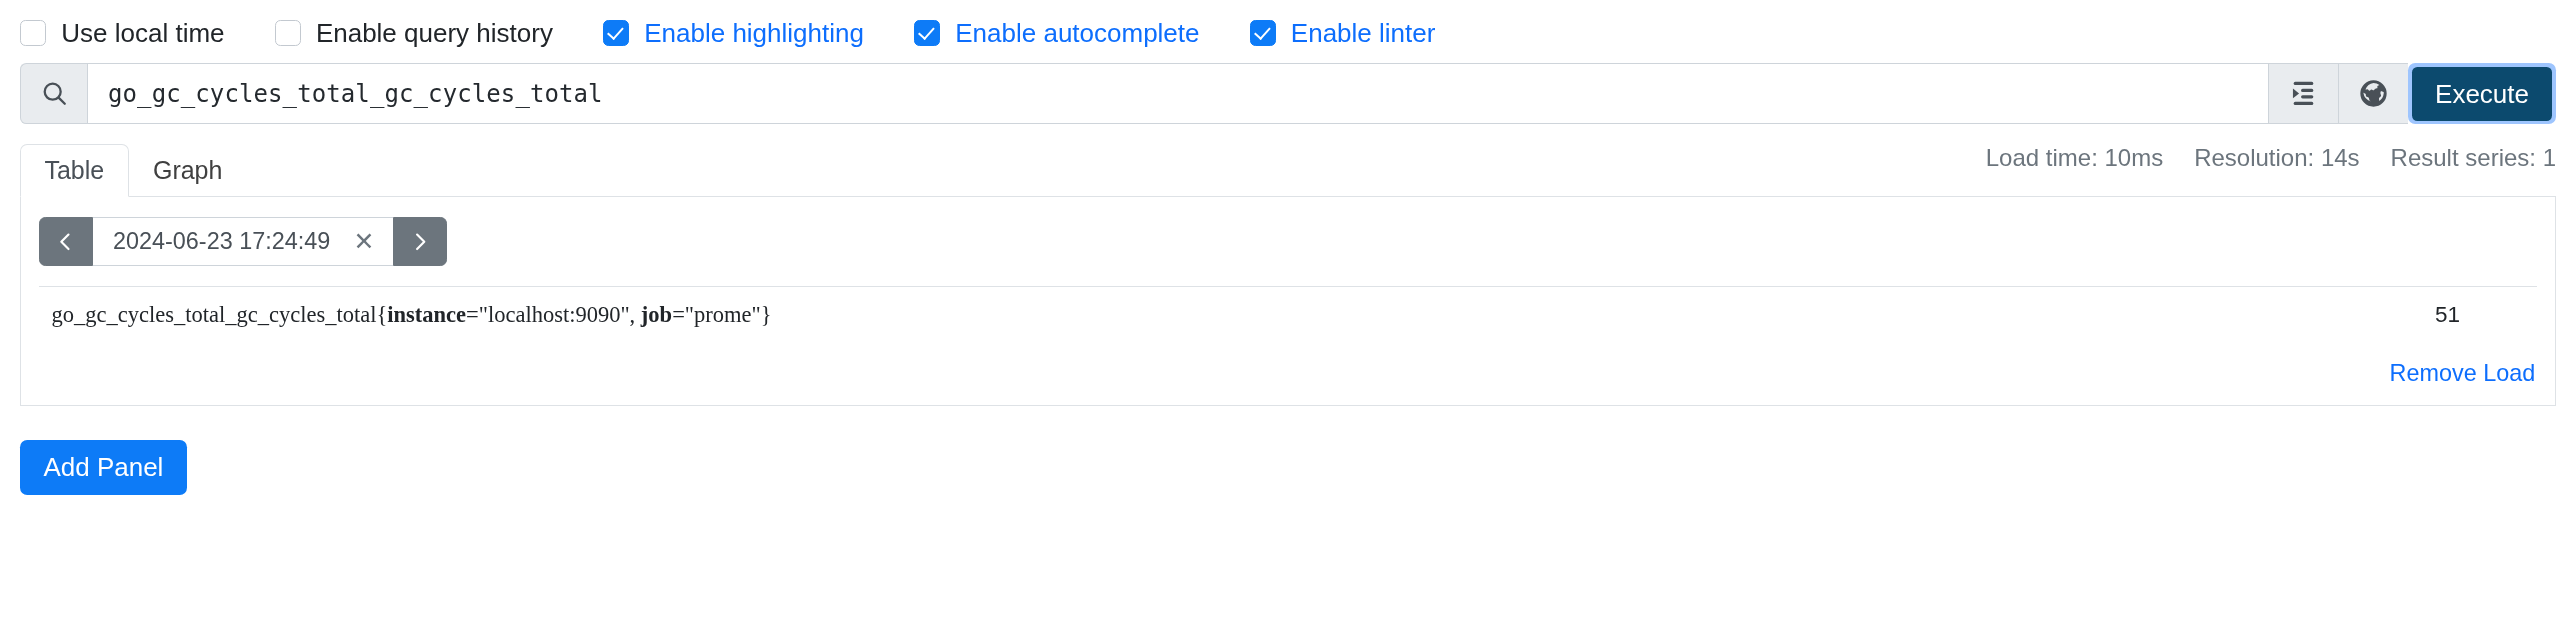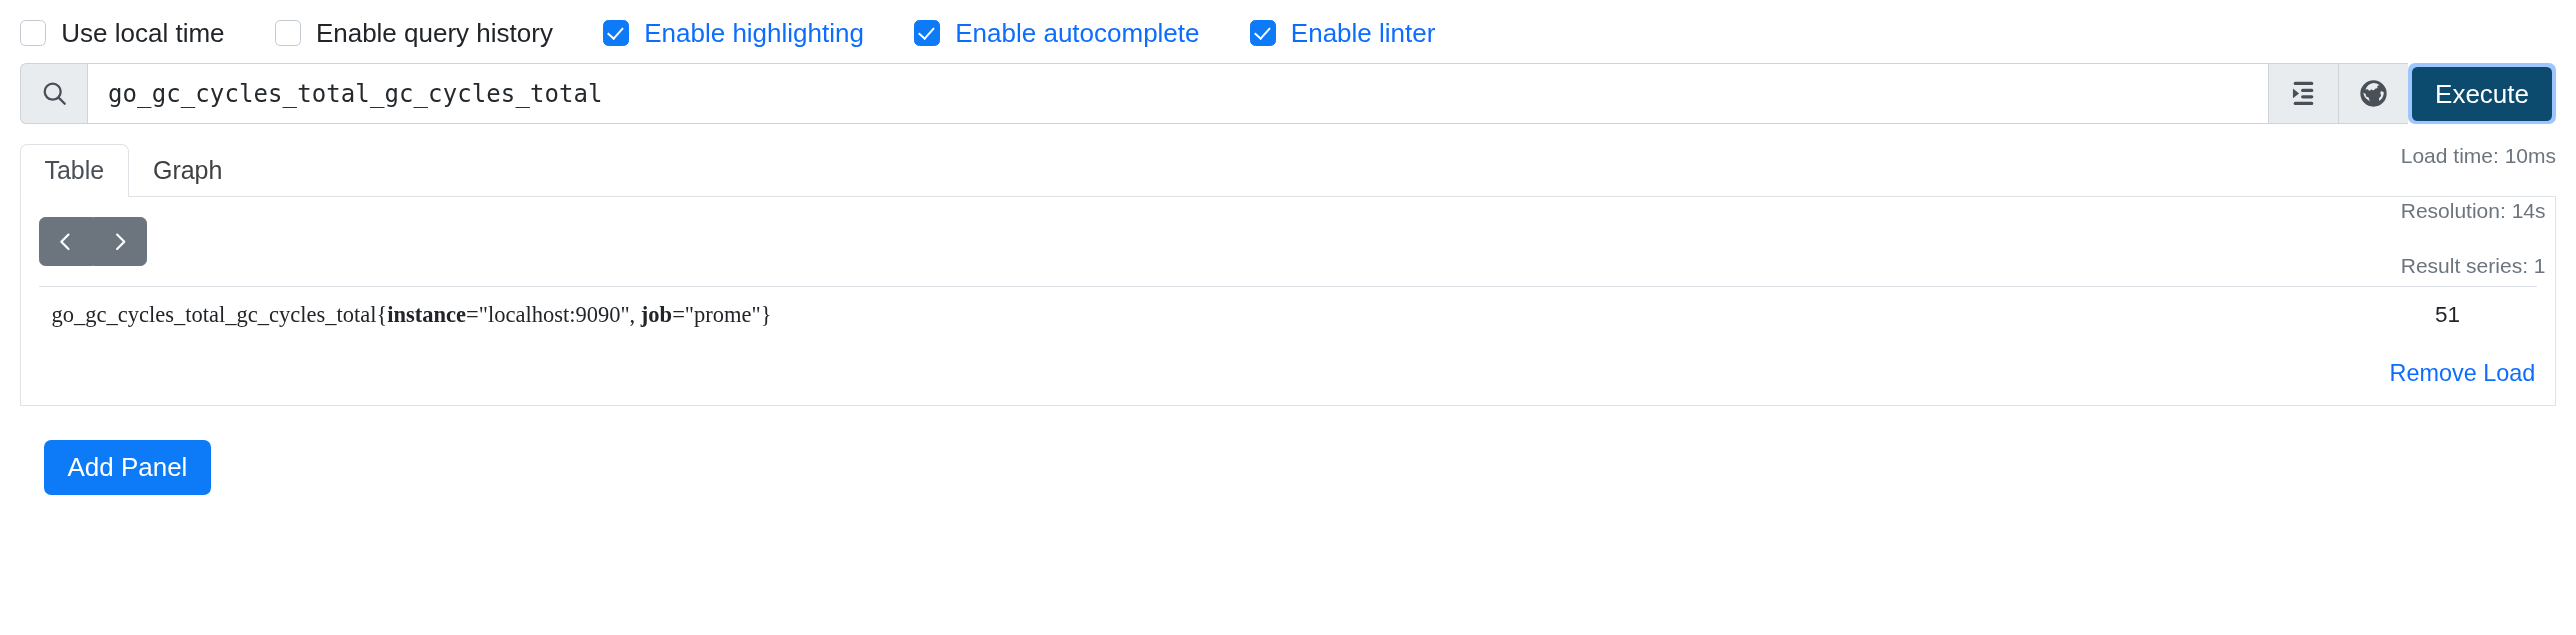--- a/index.html
+++ b/index.html
@@ -147,24 +147,23 @@
   }
   .tab.active {
     color: #495057;
     background: #fff;
     border-color: #dee2e6 #dee2e6 #fff;
   }
   .meta {
     margin-left: auto;
     display: flex;
     gap: 31px;
-    font-size: 21px;
+    font-size: 24px;
     color: #6c757d;
     padding-bottom: 10.8px;
-    flex-direction: column;
   }
 
   
   .panel {
     border: 0.9px solid #dee2e6;
     border-top: 0.9px solid #dee2e6;
     background: #fff;
     padding: 20px 18px 18px 18px;
   }
 
@@ -241,21 +240,21 @@
     margin-top: 16px;
     padding-right: 1.8px;
   }
   .remove-link {
     color: #0d6efd;
     font-size: 23.4px;
     text-decoration: none;
     cursor: pointer;
   }
 
-  .add-row { margin-top: 34px; margin-left: 24px; }
+  .add-row { margin-top: 34px; }
   .add-btn {
     background: #0d7bf7;
     color: #fff;
     border: 0;
     border-radius: 7.2px;
     font-size: 26px;
     font-family: "Liberation Sans", sans-serif;
     padding: 14.4px 23.4px;
     cursor: pointer;
     line-height: 1;
@@ -345,20 +344,24 @@
 
     <div class="time-row">
       <div class="time-group">
 
         <div class="arrow-btn left">
           <svg width="21.6" height="21.6" viewBox="0 0 24 24" fill="none" stroke="#ffffff" stroke-width="2.4" stroke-linecap="round" stroke-linejoin="round">
             <polyline points="15,4 7,12 15,20"></polyline>
           </svg>
         </div>
 
+        <div class="time-field" title="Evaluation time">
+          <span class="time-value">2024-06-23 17:24:49</span>
+          <span class="time-clear">✕</span>
+        </div>
 
         <div class="arrow-btn right">
           <svg width="21.6" height="21.6" viewBox="0 0 24 24" fill="none" stroke="#ffffff" stroke-width="2.4" stroke-linecap="round" stroke-linejoin="round">
             <polyline points="9,4 17,12 9,20"></polyline>
           </svg>
         </div>
 
       </div>
     </div>
 

